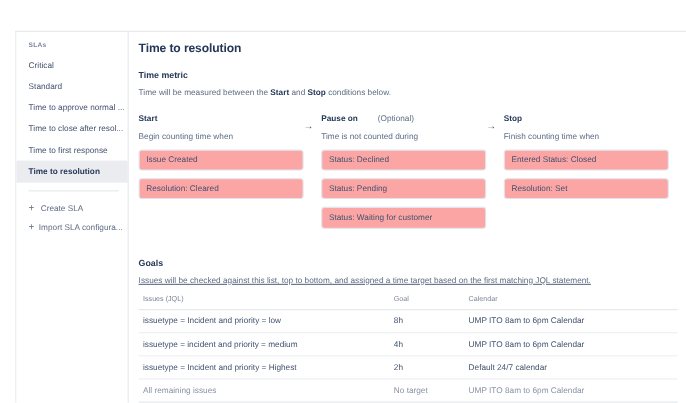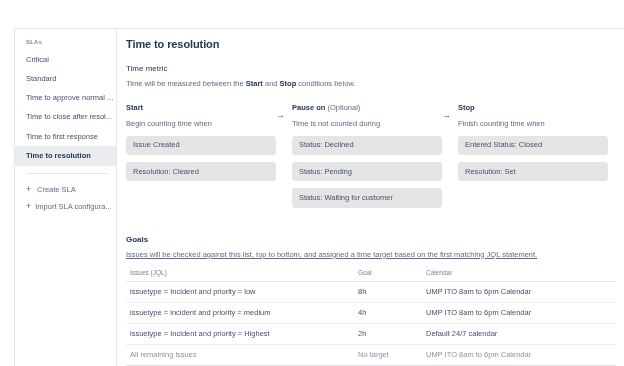--- a/index.html
+++ b/index.html
@@ -93,21 +93,21 @@
   }
   .page-title {
     font-size: 11px;
     font-weight: 700;
     color: #253858;
     margin: 0 0 14px 0;
     letter-spacing: -0.1px;
   }
   .section-title {
     font-size: 8px;
-    font-weight: 400;
+    font-weight: 700;
     color: #253858;
     margin: 0 0 6px 0;
   }
   .section-desc {
     font-size: 7.5px;
     color: #5e6c84;
     margin: 0 0 14px 0;
     line-height: 1.3;
   }
   .section-desc b { color: #253858; font-weight: 700; }
@@ -126,36 +126,37 @@
   .cond-head {
     font-size: 7.5px;
     font-weight: 700;
     color: #253858;
     margin-bottom: 7px;
     white-space: nowrap;
   }
   .cond-head .optional {
     font-weight: 400;
     color: #5e6c84;
+    margin-left: 16px;
   }
   .cond-sub {
     font-size: 7.5px;
     color: #5e6c84;
     margin-bottom: 8px;
     white-space: nowrap;
   }
   .arrow-icon {
     font-size: 9px;
     color: #42526e;
     line-height: 1;
   }
   .field-box {
     border: 1px solid #e1e4e9;
     border-radius: 3px;
-    background: #e5e5e5;
+    background: #fca5a5;
     font-size: 7.5px;
     color: #42526e;
     padding: 4.5px 6px;
     margin-bottom: 7px;
     white-space: nowrap;
     overflow: hidden;
     text-overflow: ellipsis;
     line-height: 1.1;
   }
   

